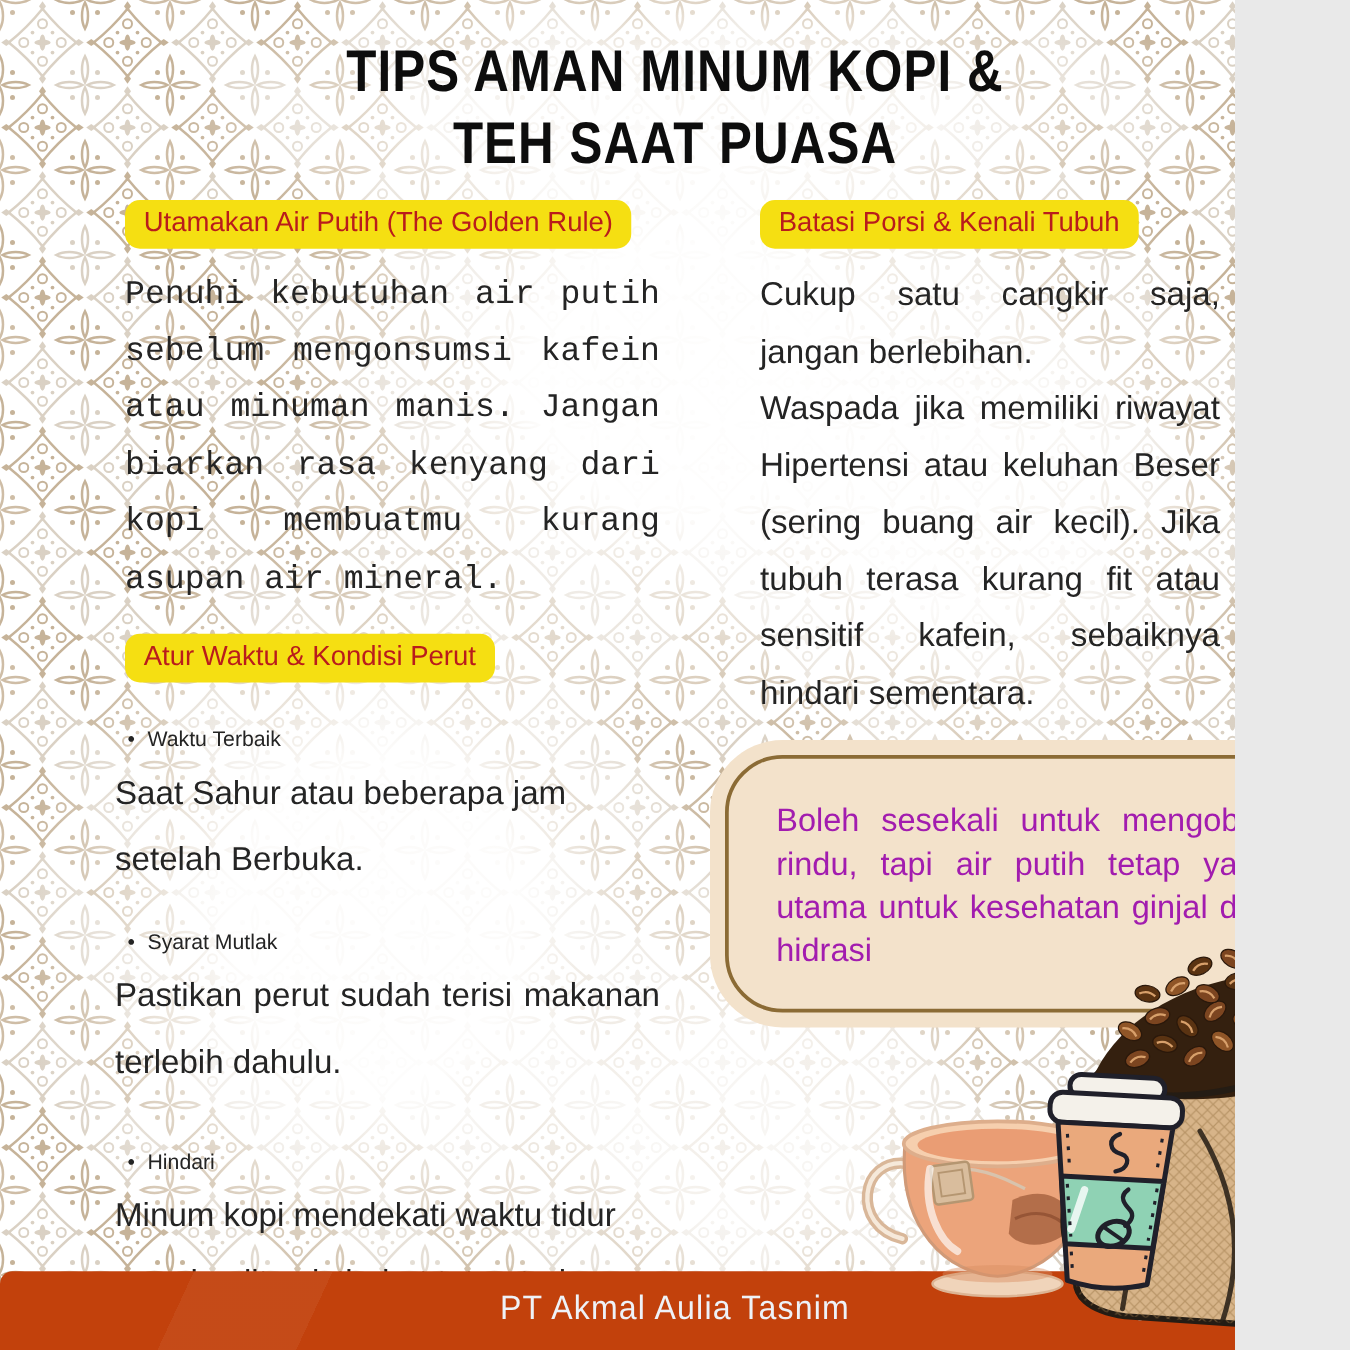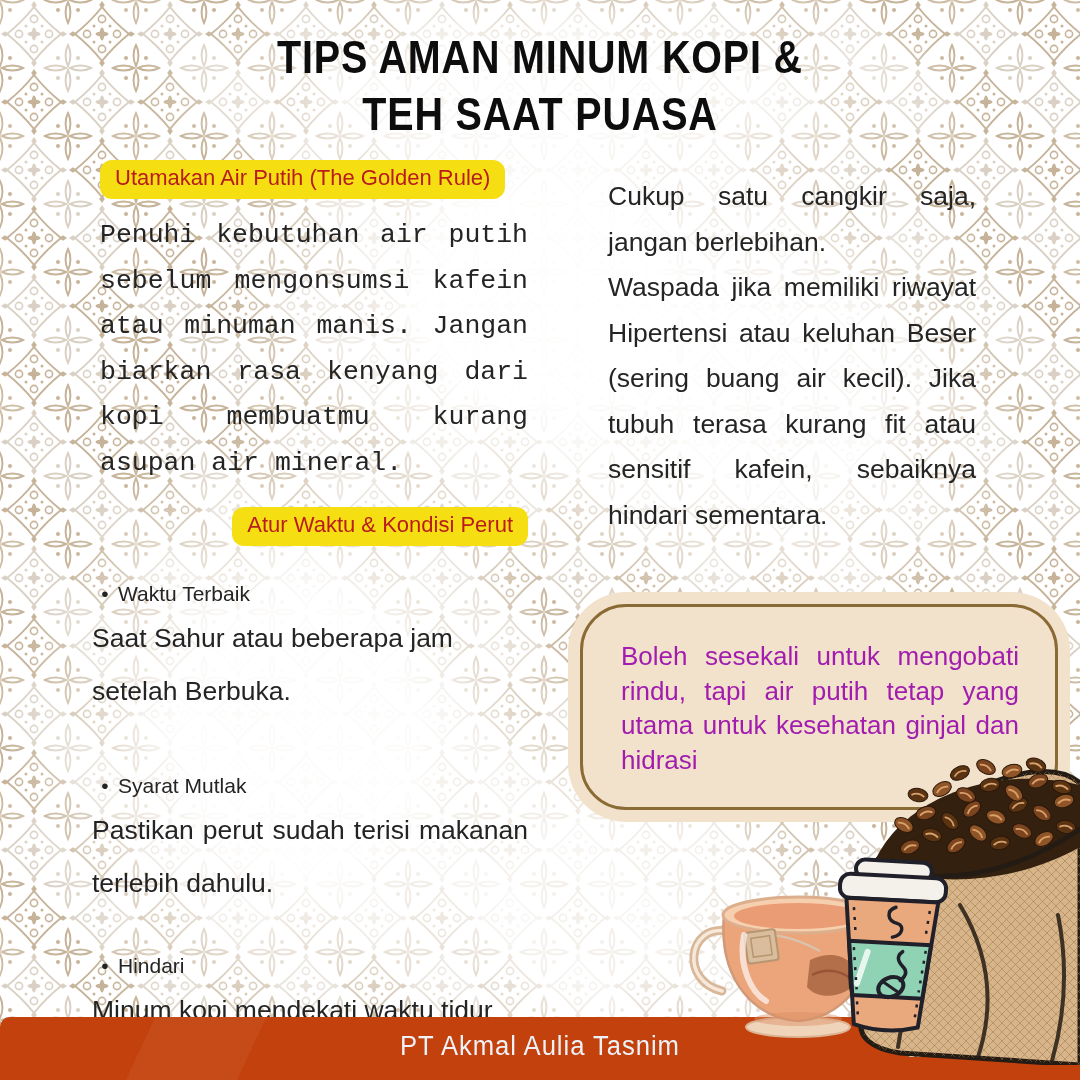--- a/index.html
+++ b/index.html
@@ -1,16 +1,16 @@
 <!DOCTYPE html>
 <html><head>
 <meta charset="utf-8">
 <style>
   html,body{margin:0;padding:0;background:#e9e9e9;}
-  .canvas{position:relative;width:1080px;height:1080px;overflow:hidden;background:#ffffff;
+  .canvas{position:relative;width:988px;height:1080px;overflow:hidden;background:#ffffff;
           font-family:"Liberation Sans","DejaVu Sans",sans-serif;color:#242424;}
   
   .pattern-layer{position:absolute;inset:0;z-index:0;}
   .fade-layer{position:absolute;inset:0;z-index:1;pointer-events:none;
     background:
       radial-gradient(ellipse 330px 300px at 540px 300px, rgba(255,255,255,.97) 35%, rgba(255,255,255,0) 100%),
       radial-gradient(ellipse 290px 330px at 300px 740px, rgba(255,255,255,.95) 40%, rgba(255,255,255,0) 100%),
       radial-gradient(ellipse 260px 260px at 780px 400px, rgba(255,255,255,.88) 35%, rgba(255,255,255,0) 100%),
       radial-gradient(ellipse 260px 220px at 600px 900px, rgba(255,255,255,.8) 35%, rgba(255,255,255,0) 100%),
       radial-gradient(ellipse 430px 120px at 560px 90px, rgba(255,255,255,.8) 40%, rgba(255,255,255,0) 100%),
@@ -22,23 +22,23 @@
          transform:scaleX(.84);}
   
   .tag{display:inline-block;background:#F5DF12;color:#b91c1c;border-radius:12px;
        padding:5px 15px 8px 15px;font-size:22px;font-weight:500;white-space:nowrap;}
   
   .col-left{position:absolute;left:92px;top:160px;width:436px;z-index:2;}
   .col-right{position:absolute;left:608px;top:160px;width:368px;z-index:2;}
   .col-left .tag{margin-left:8px;}
   p.bodytext{font-size:26.5px;line-height:45.5px;margin:14px 0 0 0;}
   .justify{text-align:justify;text-justify:inter-word;}
-  .tag2{margin-top:21px;text-align:right;}
+  .tag2{margin-top:21px;}
   .bullet-item{margin-top:30px;}
-  .bullet-head{font-size:21px;padding-left:26px;}
+  .bullet-head{font-size:17px;padding-left:26px;}
   .bullet-dot{display:inline-block;width:26px;margin-left:-26px;text-align:center;}
   .bullet-body{font-size:26.5px;line-height:53px;margin:6px 0 0 0;}
   .col-right p.bodytext{line-height:45.5px;margin-top:14px;}
   .col-right p.p2{margin-top:0;}
   
   .callout{position:absolute;left:580px;top:604px;width:398px;z-index:3;
            background:#F3E2CB;border:3px solid #8B6B35;border-radius:46px;
            box-shadow:0 0 0 12px #F3E2CB;padding:32px 36px 30px 38px;}
   .callout p{margin:0;color:#a21caf;font-size:26px;line-height:34.5px;}
   
@@ -115,32 +115,33 @@
     <span class="tag">Utamakan Air Putih (The Golden Rule)</span>
     <p class="bodytext justify" style="margin-left:8px;font-family:Liberation Mono, monospace;">Penuhi kebutuhan air putih sebelum mengonsumsi kafein atau minuman manis. Jangan biarkan rasa kenyang dari kopi membuatmu kurang asupan air mineral.</p>
 
     <div class="tag2"><span class="tag">Atur Waktu &amp; Kondisi Perut</span></div>
 
     <div class="bullet-item" style="margin-top:36px;">
       <div class="bullet-head"><span class="bullet-dot">•</span><span>Waktu Terbaik</span></div>
       <p class="bullet-body">Saat Sahur atau beberapa jam setelah Berbuka.</p>
     </div>
 
-    <div class="bullet-item" style="margin-top:56px;">
+    <div class="bullet-item" style="margin-top:30px;">
       <div class="bullet-head"><span class="bullet-dot">•</span><span>Syarat Mutlak</span></div>
       <p class="bullet-body justify">Pastikan perut sudah terisi makanan terlebih dahulu.</p>
     </div>
 
     <div class="bullet-item" style="margin-top:44px;">
       <div class="bullet-head"><span class="bullet-dot">•</span><span>Hindari</span></div>
       <p class="bullet-body">Minum kopi mendekati waktu tidur agar kualitas istirahat tetap terjaga.</p>
     </div>
   </div>
 
   <div class="col-right">
+    <span class="tag">Batasi Porsi &amp; Kenali Tubuh</span>
     <p class="bodytext justify">Cukup satu cangkir saja, jangan berlebihan.</p>
     <p class="bodytext justify p2">Waspada jika memiliki riwayat Hipertensi atau keluhan Beser (sering buang air kecil). Jika tubuh terasa kurang fit atau sensitif kafein, sebaiknya hindari sementara.</p>
   </div>
 
   <div class="callout">
     <p class="justify">Boleh sesekali untuk mengobati rindu, tapi air putih tetap yang utama untuk kesehatan ginjal dan hidrasi</p>
   </div>
 
   <svg class="illu" viewBox="0 0 420 330" aria-hidden="true">
     <defs>

